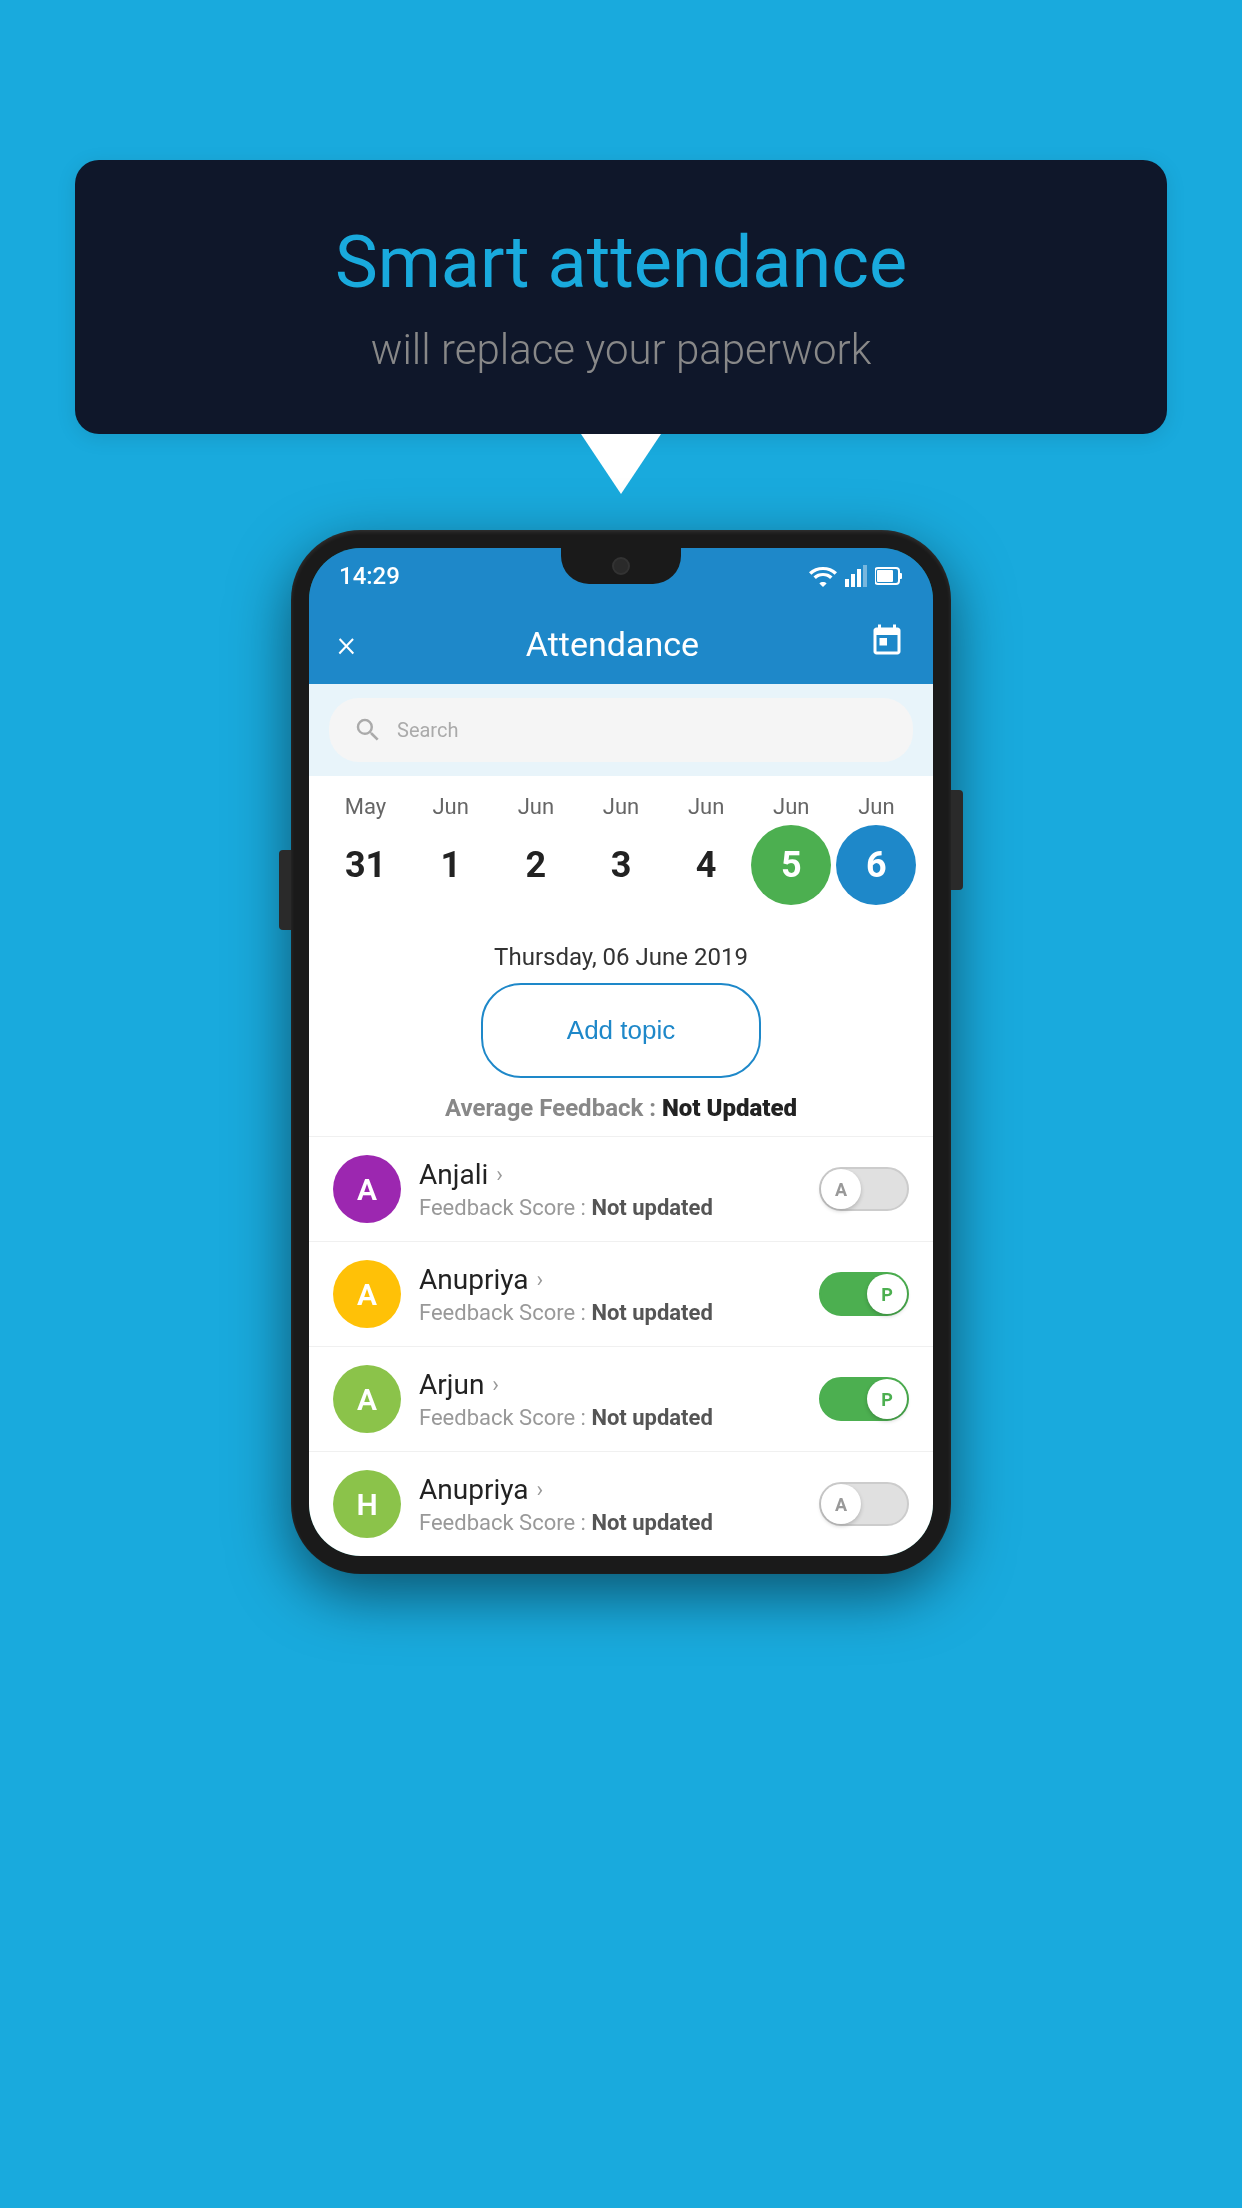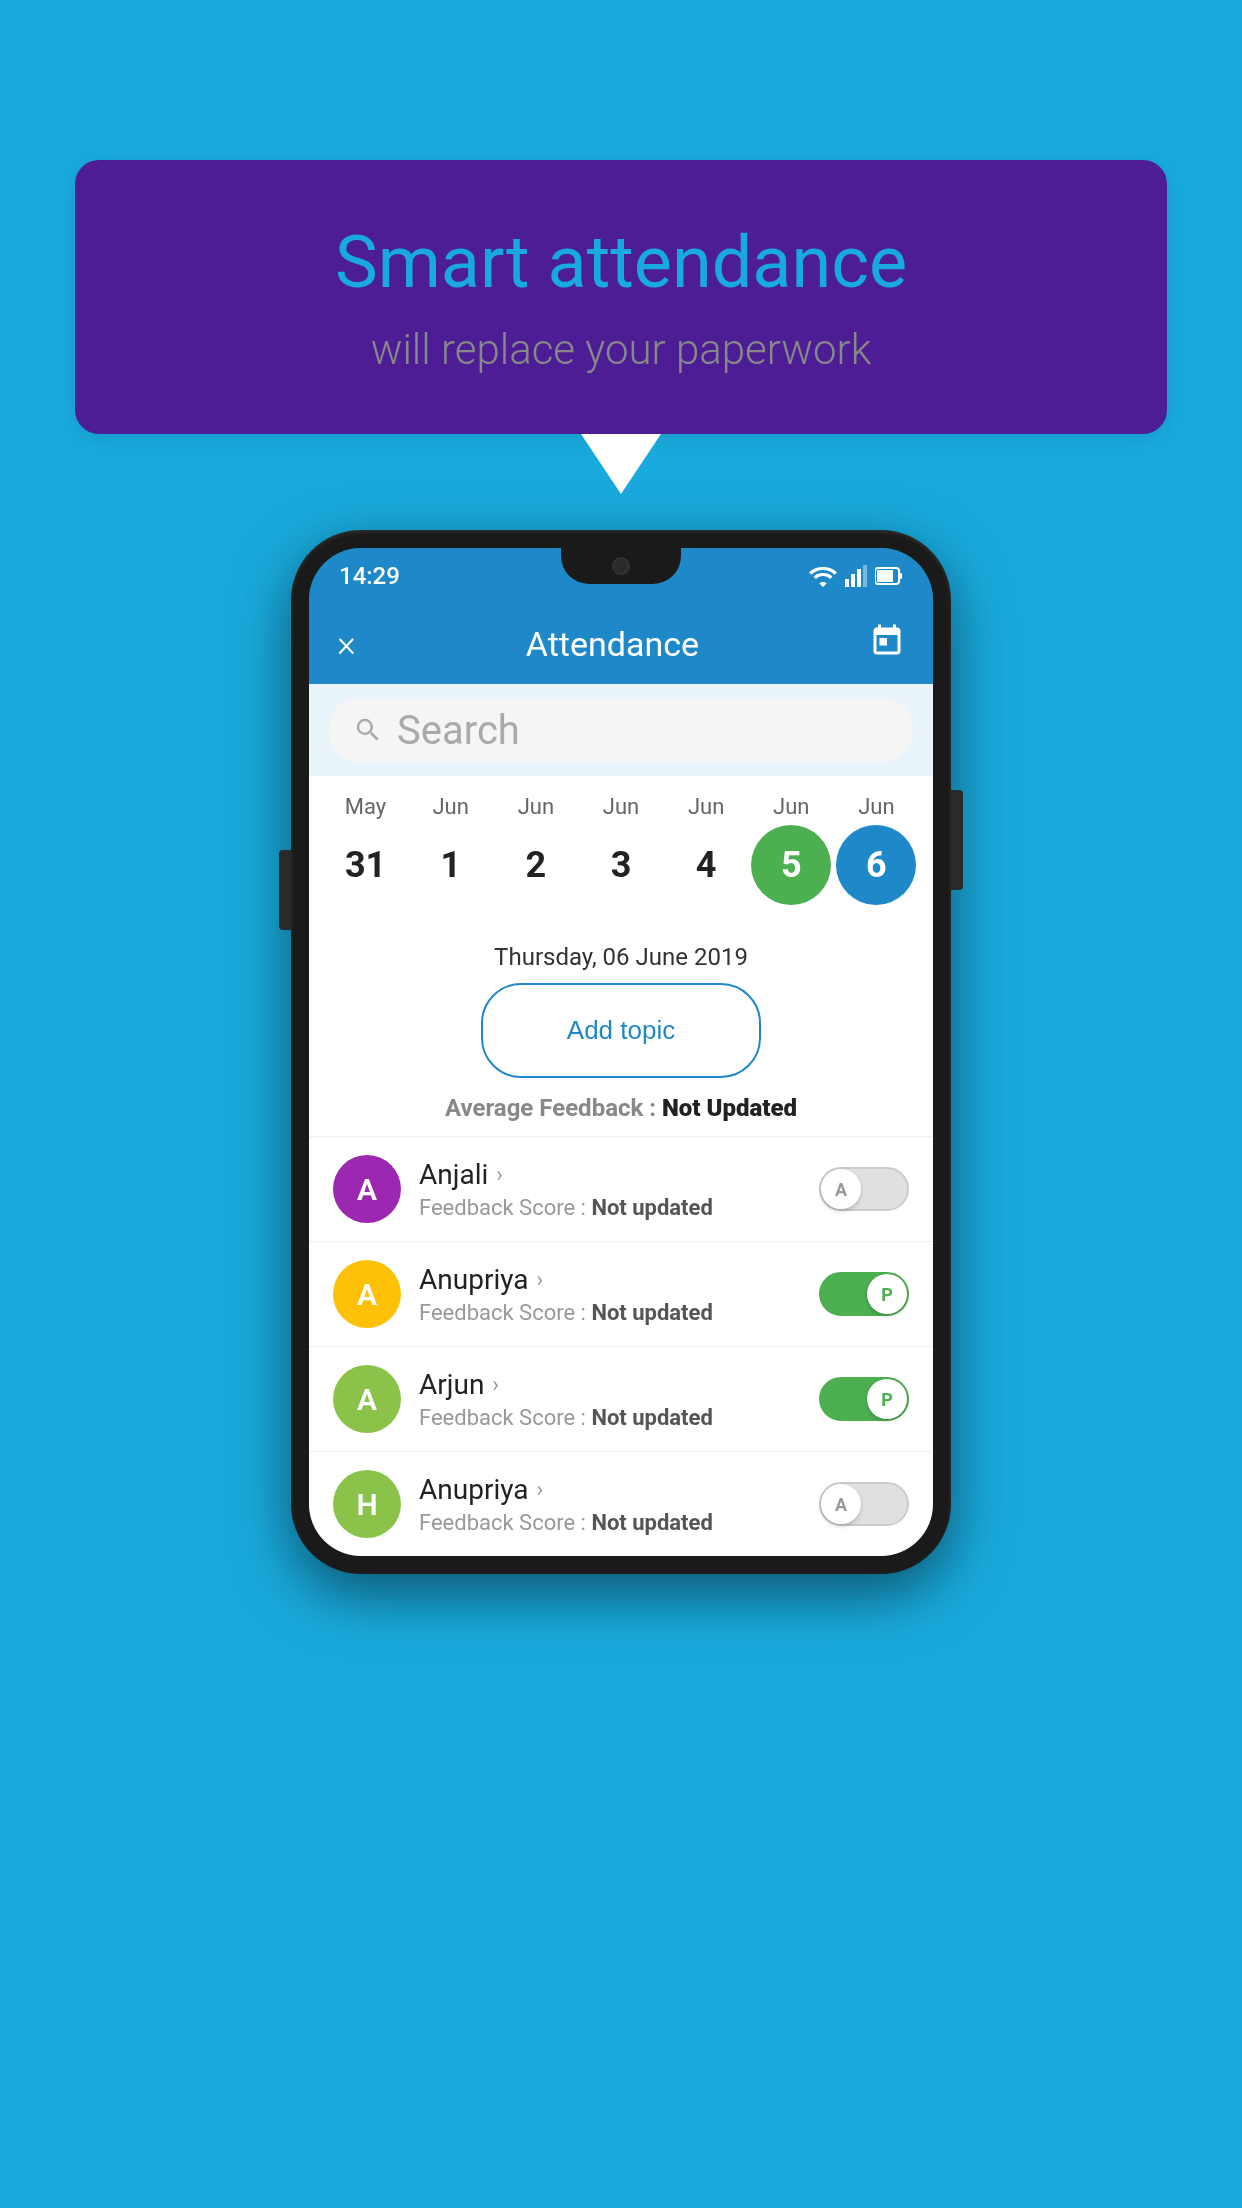--- a/index.html
+++ b/index.html
@@ -16,21 +16,21 @@
     .speech-bubble-container {
       position: absolute;
       top: 160px;
       left: 75px;
       right: 75px;
       display: flex;
       flex-direction: column;
       align-items: center;
     }
     .speech-bubble {
-      background: #4c1d95;
+      background: #0f172a;
       border-radius: 24px;
       padding: 60px 80px;
       text-align: center;
       width: 100%;
       box-shadow: 0 4px 20px rgba(0,0,0,0.1);
     }
     .speech-bubble-title {
       color: #19AADD;
       font-size: 72px;
       font-weight: 400;
@@ -172,21 +172,21 @@
       background: #F5F5F5;
       border-radius: 30px;
       height: 64px;
       display: flex;
       align-items: center;
       padding: 0 24px;
       gap: 14px;
     }
     .search-text {
       color: #aaa;
-      font-size: 40px;
+      font-size: 20px;
     }
 
     
     .calendar-row {
       background: white;
       padding: 10px 0 0 0;
     }
     .month-row {
       display: flex;
       justify-content: space-around;

